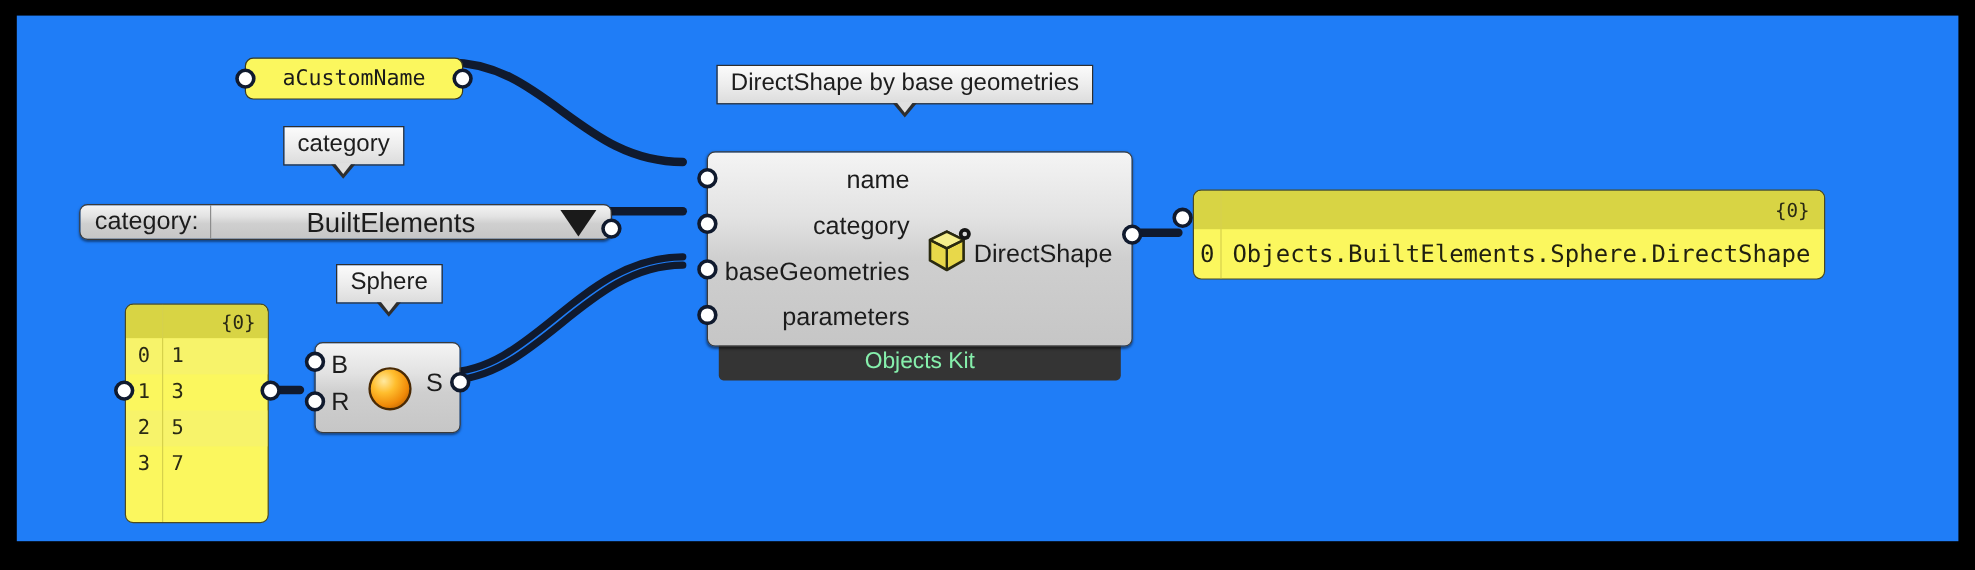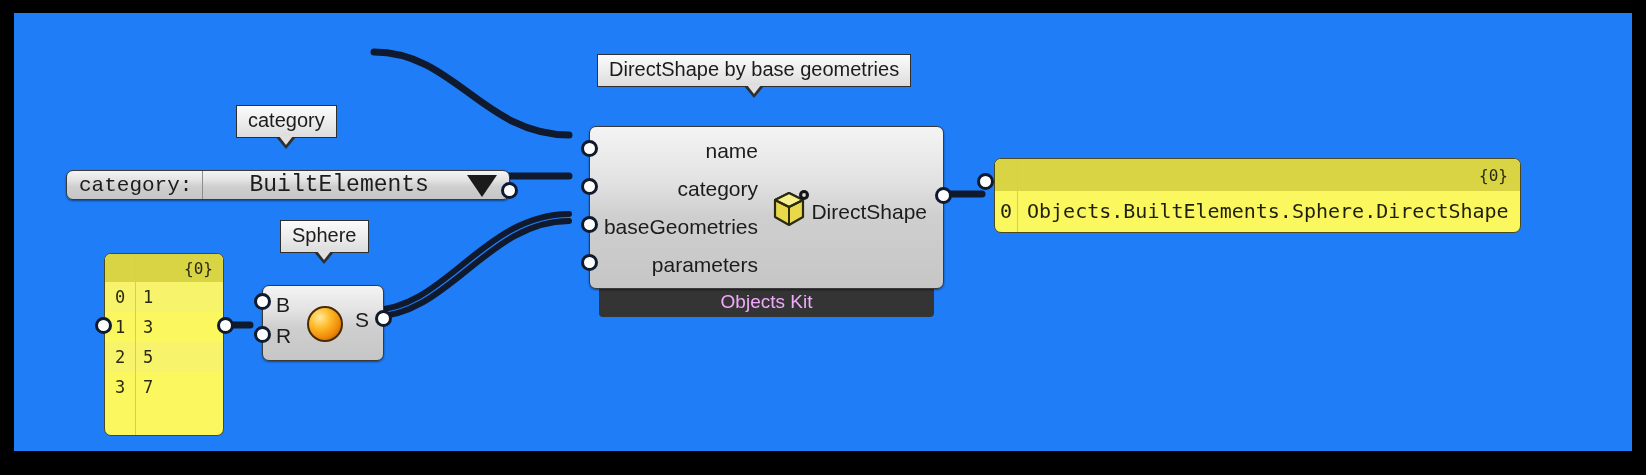--- a/index.html
+++ b/index.html
@@ -114,21 +114,20 @@
   }
 
   
   #node-category {
     left: 52px;
     top: 157px;
     width: 444px;
     height: 30px;
     display: flex;
     align-items: stretch;
-    font-family: Liberation Mono, monospace;
   }
   #node-category .vl-label {
     display: flex;
     align-items: center;
     padding-left: 12px;
     padding-right: 10px;
     font-size: 21px;
     color: #1c1c1c;
     border-right: 1.4px solid #8d8d8d;
   }
@@ -278,21 +277,21 @@
     left: 585px;
     top: 274px;
     width: 335px;
     height: 30px;
     background: #343434;
     border-radius: 0 0 4px 4px;
     display: flex;
     align-items: center;
     justify-content: center;
     font-size: 19px;
-    color: #f0abfc;
+    color: #86efac;
     z-index: 3;
   }
 
   
   #panel-output {
     position: absolute;
     left: 980px;
     top: 145px;
     width: 527px;
     height: 75px;
@@ -351,20 +350,25 @@
       <path d="M 484 163 L 555 163" stroke="#101a2e" stroke-width="7" fill="none" stroke-linecap="round"></path>
 
       <path d="M 358 297 C 430 297 470 201 555 201" stroke="#101a2e" stroke-width="6" fill="none" stroke-linecap="round"></path>
       <path d="M 358 304 C 434 304 474 208 555 208" stroke="#101a2e" stroke-width="6" fill="none" stroke-linecap="round"></path>
 
       <path d="M 198 312 L 236 312" stroke="#101a2e" stroke-width="7" fill="none" stroke-linecap="round"></path>
 
       <path d="M 918 181 L 968 181" stroke="#101a2e" stroke-width="7" fill="none" stroke-linecap="round"></path>
     </svg>
 
+    <div id="panel-custom-name">
+      <span>aCustomName</span>
+      <span class="port left"></span>
+      <span class="port right"></span>
+    </div>
 
     <div class="bubble" style="left:222px; top:92px;">
       <span>category</span>
       <span class="tail"></span>
     </div>
 
     <div class="node" id="node-category">
       <div class="vl-label">category:</div>
       <div class="vl-value">BuiltElements</div>
       <div class="vl-arrow"></div>

